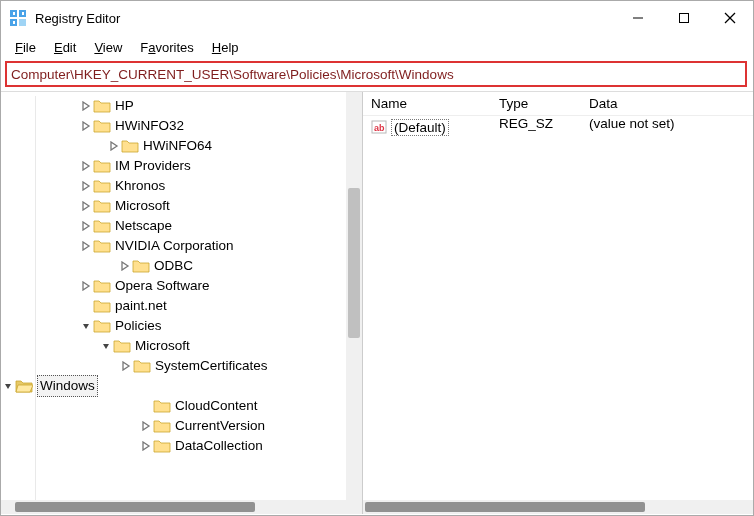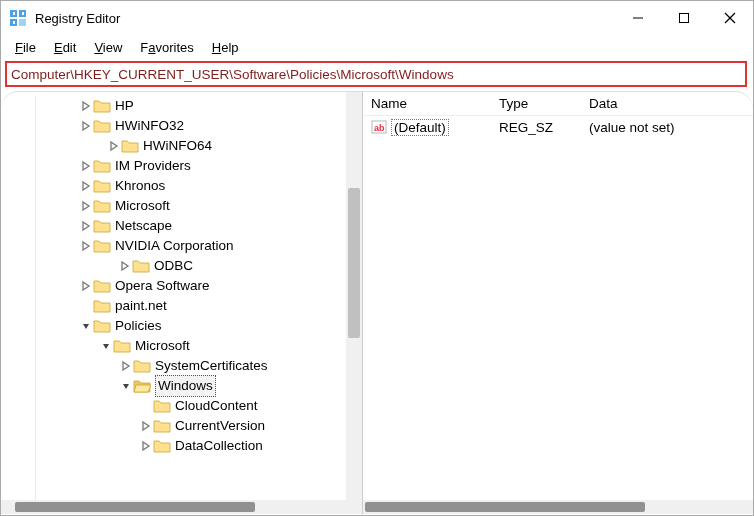--- a/index.html
+++ b/index.html
@@ -11,21 +11,21 @@
   .titlebar .win-controls { display: flex; }
   .titlebar .win-btn { width: 46px; height: 34px; display: flex; align-items: center; justify-content: center; }
   .titlebar .win-btn svg { display: block; }
   
   .menubar { height: 24px; display: flex; align-items: center; padding: 0 6px; background: #fff; font-size: 13px; gap: 2px; }
   .menubar .menu-item { padding: 2px 8px; }
   .menubar .menu-item span.u { text-decoration: underline; }
   
   .addressbar { height: 26px; border: 2px solid #d33; margin: 2px 6px 4px 4px; display: flex; align-items: center; padding: 0 4px; font-size: 13.5px; color: #7f1d1d; background: #fff; }
   
-  .main { display: flex; height: calc(516px - 34px - 24px - 26px - 8px - 1px); border-top: 1px solid #ddd; position: relative; border-radius: 18px; }
+  .main { display: flex; height: calc(516px - 34px - 24px - 26px - 8px - 1px); border-top: 1px solid #ddd; position: relative; }
   
   .left-pane { width: 362px; position: relative; overflow: hidden; border-right: 1px solid #ccc; padding-top: 4px; }
   .tree { font-size: 13.5px; color: #000; line-height: 20px; }
   .tree-row { display: flex; align-items: center; height: 20px; white-space: nowrap; }
   .tree-row .caret { width: 14px; display: inline-flex; justify-content: center; color: #666; font-size: 10px; }
   .tree-row .caret.blank { visibility: hidden; }
   .tree-row .folder { width: 18px; height: 16px; margin-right: 4px; display: inline-flex; }
   .tree-row .folder.open svg path:first-child { fill:#e7c968; }
   .tree-row .label {}
   .tree-row.selected .label { border: 1px dotted #555; padding: 0 2px; background: #f3f3f3; }
@@ -38,21 +38,21 @@
   .tree-clip .tree { position: relative; }
   .tree-clip .vline { position: absolute; width: 1px; background: #e9e9e9; left: 34px; top: 0; bottom: 0; }
   
   .right-pane { flex: 1; position: relative; overflow: hidden; }
   .list-header { display: flex; height: 24px; align-items: center; font-size: 13.5px; color: #000; border-bottom: 1px solid #eee; }
   .list-header .col { padding: 0 8px; }
   .col-name { width: 128px; }
   .col-type { width: 90px; }
   .col-data { flex: 1; }
   .list-body { font-size: 13.5px; }
-  .list-row { display: flex; height: 22px; align-items: center; }
+  .list-row { display: flex; height: 22px; }
   .list-row .col { padding: 0 8px; }
   .cell-name { display: flex; align-items: center; gap: 4px; }
   .cell-name .val-icon { width: 16px; height: 16px; }
   .cell-name .val-label { border: 1px dotted #777; padding: 0 2px; }
   .right-hscroll { position: absolute; bottom: 0; left: 0; right: 0; height: 14px; background: #f0f0f0; }
   .right-hscroll .thumb { position: absolute; top: 2px; bottom: 2px; left: 2px; width: 280px; background: #919191; border-radius: 2px; }
 </style>
 </head>
 <body>
 
@@ -281,21 +281,21 @@
                 <path d="M2 1 L8 5 L2 9 Z" fill="none" stroke="#777" stroke-width="1.3"></path>
               </svg>
             </span>
             <span class="folder">
               <svg width="18" height="16" viewBox="0 0 18 16">
                 <path d="M1 3 L6 3 L8 5 L17 5 L17 14 L1 14 Z" fill="#ffe08f" stroke="#caa62e" stroke-width="0.8"></path>
               </svg>
             </span>
             <span class="label">SystemCertificates</span>
           </div>
-          <div class="tree-row selected" style="padding-left: 118px;">
+          <div class="tree-row selected" style="">
             <span class="caret">
               <svg width="10" height="10" viewBox="0 0 10 10">
                 <path d="M2 3 L8 3 L5 8 Z" fill="#444"></path>
               </svg>
             </span>
             <span class="folder open">
               <svg width="18" height="16" viewBox="0 0 18 16">
                 <path d="M1 3 L6 3 L8 5 L17 5 L17 14 L1 14 Z" fill="#f7dd8a" stroke="#caa62e" stroke-width="0.8"></path>
                 <path d="M3 7 L18 7 L15 14 L1 14 Z" fill="#ffe9a3" stroke="#caa62e" stroke-width="0.8"></path>
               </svg>

